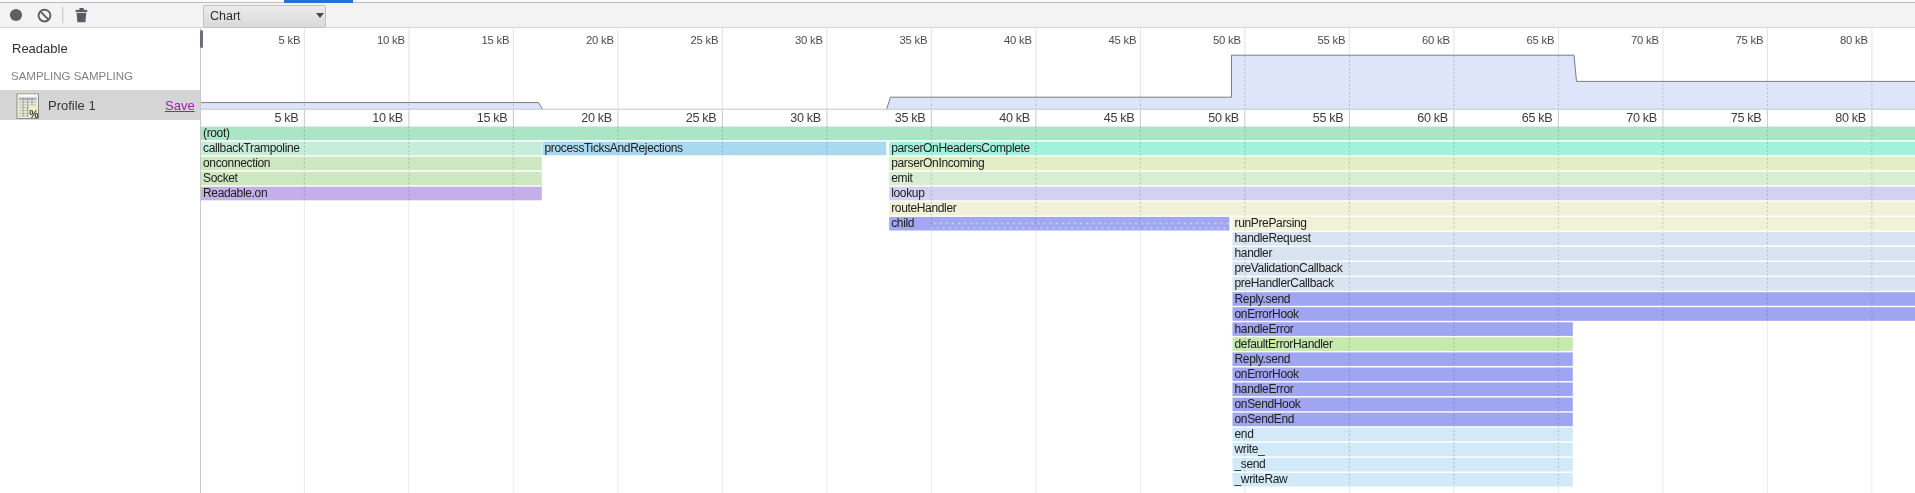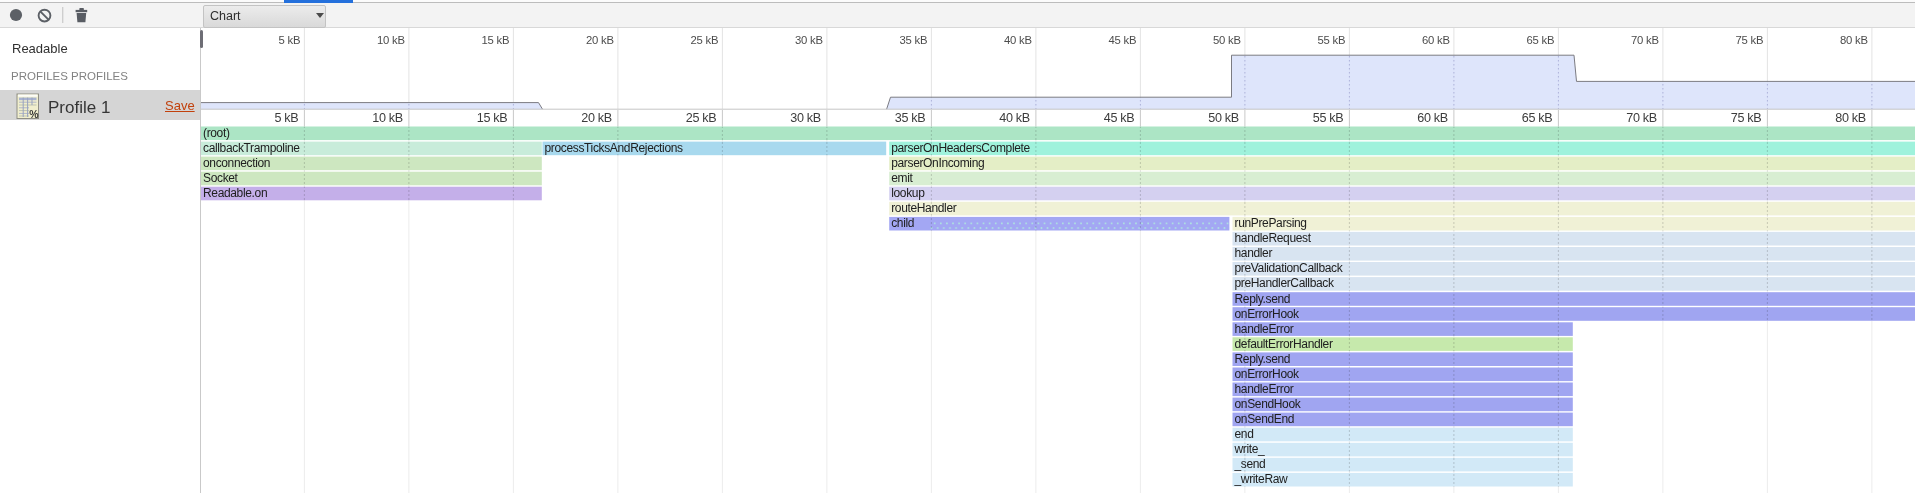--- a/index.html
+++ b/index.html
@@ -22,39 +22,39 @@
       <path d="M76.6,11 L86.2,11 L85.4,20.3 L77.4,20.3 Z" fill="#585c63"></path>
     </svg>
   </div>
 
 <div class="abs" style="left:203px;top:5px;width:121px;height:21px;background:linear-gradient(#ececec,#d9d9d9);border:1px solid #c3c3c3;border-radius:2px"></div>
 <div class="abs" style="left:210px;top:9px;font-size:12.5px;color:#2e2e2e">Chart</div>
 <div class="abs" style="left:316px;top:13px;width:0;height:0;border-left:4.5px solid transparent;border-right:4.5px solid transparent;border-top:5.5px solid #4a4a4a"></div>
 
 <div class="abs" style="left:0;top:28px;width:200px;height:465px;background:#fff;border-right:1px solid #c9c9c9"></div>
 <div class="abs" style="left:12px;top:41px;font-size:13px;color:#303030">Readable</div>
-<div class="abs" style="left:11px;top:70px;font-size:11.5px;color:#828282">PROFILES PROFILES</div>
+<div class="abs" style="left:11px;top:70px;font-size:11.5px;color:#828282">SAMPLING SAMPLING</div>
 <div class="abs" style="left:0;top:90px;width:200px;height:30px;background:#d5d5d5">
   <svg width="24" height="27" viewBox="0 0 24 27" style="position:absolute;left:16px;top:2.5px">
       <rect x="1" y="1" width="21.5" height="24.5" fill="#f0eecd" stroke="#8f8f85" stroke-width="1"></rect>
       <rect x="2" y="1.5" width="19.5" height="2.2" fill="#fdfdf8"></rect>
       <rect x="3" y="4.6" width="17.5" height="2.6" fill="#a9b3d0"></rect>
       <line x1="3" y1="9.2" x2="20.5" y2="9.2" stroke="#aeb6c8" stroke-width="1"></line>
       <line x1="3" y1="12" x2="20.5" y2="12" stroke="#bcc2b2" stroke-width="1"></line>
       <line x1="3" y1="14.8" x2="13" y2="14.8" stroke="#aeb6c8" stroke-width="1"></line>
       <line x1="3" y1="17.6" x2="13" y2="17.6" stroke="#bcc2b2" stroke-width="1"></line>
       <line x1="3" y1="20.4" x2="13" y2="20.4" stroke="#aeb6c8" stroke-width="1"></line>
       <line x1="3" y1="23" x2="13" y2="23" stroke="#bcc2b2" stroke-width="1"></line>
       <line x1="7.2" y1="4.6" x2="7.2" y2="24" stroke="#99a3bf" stroke-width="1"></line>
       <line x1="11.6" y1="4.6" x2="11.6" y2="24" stroke="#99a3bf" stroke-width="1"></line>
       <line x1="16" y1="4.6" x2="16" y2="12" stroke="#99a3bf" stroke-width="1"></line>
       <text x="13.2" y="24.5" font-size="10.5" font-weight="bold" fill="#3a3a3a" font-family="Liberation Sans, sans-serif">%</text>
     </svg>
-  <div class="abs" style="left:48px;top:7.5px;font-size:17px;color:#363636">Profile 1</div>
-  <div class="abs" style="left:165px;top:7.5px;font-size:13px;color:#c2410c;text-decoration:underline">Save</div>
+  <div class="abs" style="left:48px;top:7.5px;font-size:13px;color:#363636">Profile 1</div>
+  <div class="abs" style="left:165px;top:7.5px;font-size:13px;color:#a21caf;text-decoration:underline">Save</div>
 </div>
 
 <svg id="main" width="1714" height="465" viewBox="0 0 1714 465" style="position:absolute;left:201px;top:28px" font-family="Liberation Sans, sans-serif">
     <line x1="103.4" y1="0" x2="103.4" y2="81.2" stroke="#e3e3e3" stroke-width="1"></line>
 <line x1="207.9" y1="0" x2="207.9" y2="81.2" stroke="#e3e3e3" stroke-width="1"></line>
 <line x1="312.4" y1="0" x2="312.4" y2="81.2" stroke="#e3e3e3" stroke-width="1"></line>
 <line x1="416.9" y1="0" x2="416.9" y2="81.2" stroke="#e3e3e3" stroke-width="1"></line>
 <line x1="521.4" y1="0" x2="521.4" y2="81.2" stroke="#e3e3e3" stroke-width="1"></line>
 <line x1="625.9" y1="0" x2="625.9" y2="81.2" stroke="#e3e3e3" stroke-width="1"></line>
 <line x1="730.4" y1="0" x2="730.4" y2="81.2" stroke="#e3e3e3" stroke-width="1"></line>

